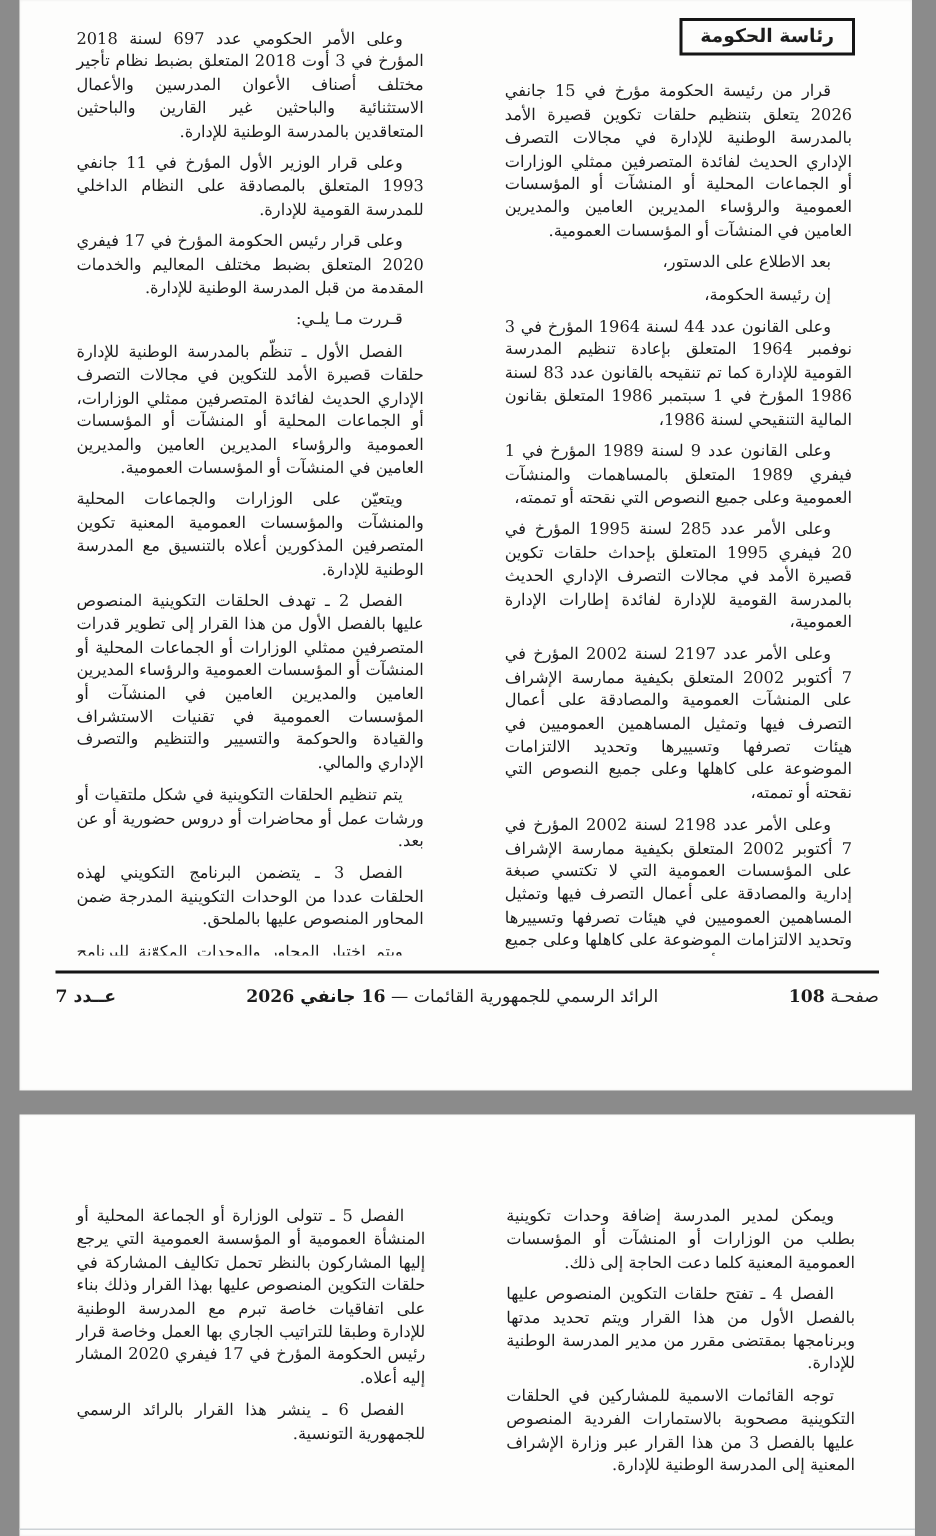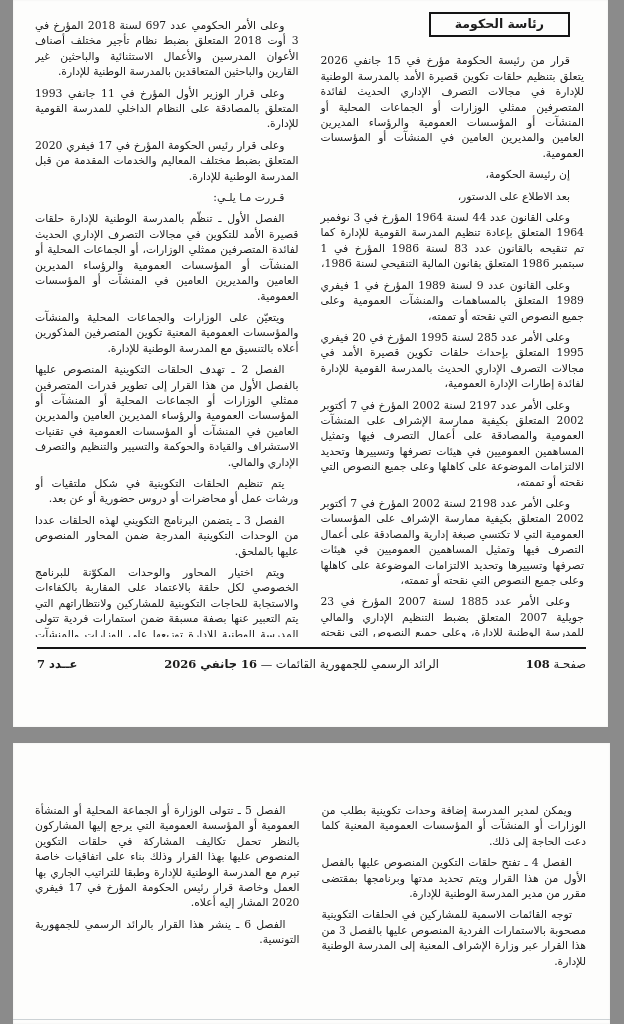--- a/index.html
+++ b/index.html
@@ -29,30 +29,30 @@
   #page1 .cols { top: 10px; bottom: 90px; }
   #page2 .cols { top: 60px; bottom: 4px; }
 
   .col {
     flex: 1 1 0; min-width: 0;
     font-size: 10.8px;
     line-height: 15.4px;
     color: #1c1c1c;
     text-align: justify;
   }
-  .col p { margin: 0 0 6px; text-indent: 14px; }
+  .col p { margin: 0 16px 6px; text-indent: 14px; }
   .col p:last-child { margin-bottom: 0; }
   .lead { font-weight: normal; }
   .lead + .ptext::before { content: " "; }
 
   .gov-box-row { margin: 2px 14px 16px 0; }
   .gov-box {
     display: inline-block;
     border: 2px solid #151515;
-    padding: 2px 24px 4px;
+    padding: 2px 12px 4px;
     font-weight: bold;
     font-size: 12.5px;
   }
   .decree-title {
     font-weight: normal;
     margin: 0 0 8px;
     text-indent: 14px;
     text-align: justify;
   }
 
@@ -85,23 +85,23 @@
   <div class="page" id="page1">
     <div class="cols">
 
       <div class="col">
         <div class="gov-box-row">
           <span class="gov-box">رئاسة الحكومة</span>
         </div>
         <p class="decree-title">قرار من رئيسة الحكومة مؤرخ في 15 جانفي 2026 يتعلق بتنظيم حلقات تكوين قصيرة الأمد بالمدرسة الوطنية للإدارة في مجالات التصرف الإداري الحديث لفائدة المتصرفين ممثلي الوزارات أو الجماعات المحلية أو المنشآت أو المؤسسات العمومية والرؤساء المديرين العامين والمديرين العامين في المنشآت أو المؤسسات العمومية.</p>
         <div>
 
+            <p><span class="ptext">بعد الاطلاع على الدستور،</span></p>
+
             <p><span class="ptext">إن رئيسة الحكومة،</span></p>
-
-            <p><span class="ptext">بعد الاطلاع على الدستور،</span></p>
 
             <p><span class="ptext">وعلى القانون عدد 44 لسنة 1964 المؤرخ في 3 نوفمبر 1964 المتعلق بإعادة تنظيم المدرسة القومية للإدارة كما تم تنقيحه بالقانون عدد 83 لسنة 1986 المؤرخ في 1 سبتمبر 1986 المتعلق بقانون المالية التنقيحي لسنة 1986،</span></p>
 
             <p><span class="ptext">وعلى القانون عدد 9 لسنة 1989 المؤرخ في 1 فيفري 1989 المتعلق بالمساهمات والمنشآت العمومية وعلى جميع النصوص التي نقحته أو تممته،</span></p>
 
             <p><span class="ptext">وعلى الأمر عدد 285 لسنة 1995 المؤرخ في 20 فيفري 1995 المتعلق بإحداث حلقات تكوين قصيرة الأمد في مجالات التصرف الإداري الحديث بالمدرسة القومية للإدارة لفائدة إطارات الإدارة العمومية،</span></p>
 
             <p><span class="ptext">وعلى الأمر عدد 2197 لسنة 2002 المؤرخ في 7 أكتوبر 2002 المتعلق بكيفية ممارسة الإشراف على المنشآت العمومية والمصادقة على أعمال التصرف فيها وتمثيل المساهمين العموميين في هيئات تصرفها وتسييرها وتحديد الالتزامات الموضوعة على كاهلها وعلى جميع النصوص التي نقحته أو تممته،</span></p>
 
             <p><span class="ptext">وعلى الأمر عدد 2198 لسنة 2002 المؤرخ في 7 أكتوبر 2002 المتعلق بكيفية ممارسة الإشراف على المؤسسات العمومية التي لا تكتسي صبغة إدارية والمصادقة على أعمال التصرف فيها وتمثيل المساهمين العموميين في هيئات تصرفها وتسييرها وتحديد الالتزامات الموضوعة على كاهلها وعلى جميع النصوص التي نقحته أو تممته،</span></p>

